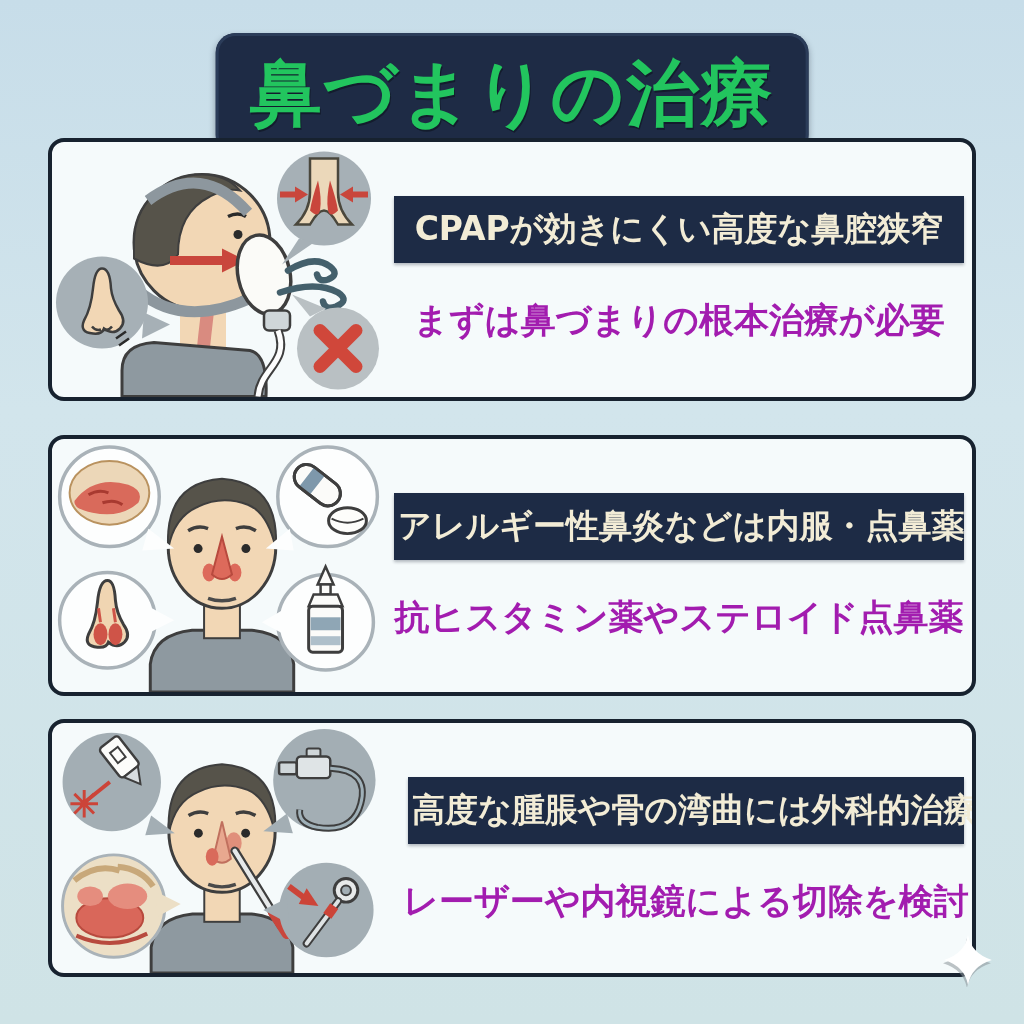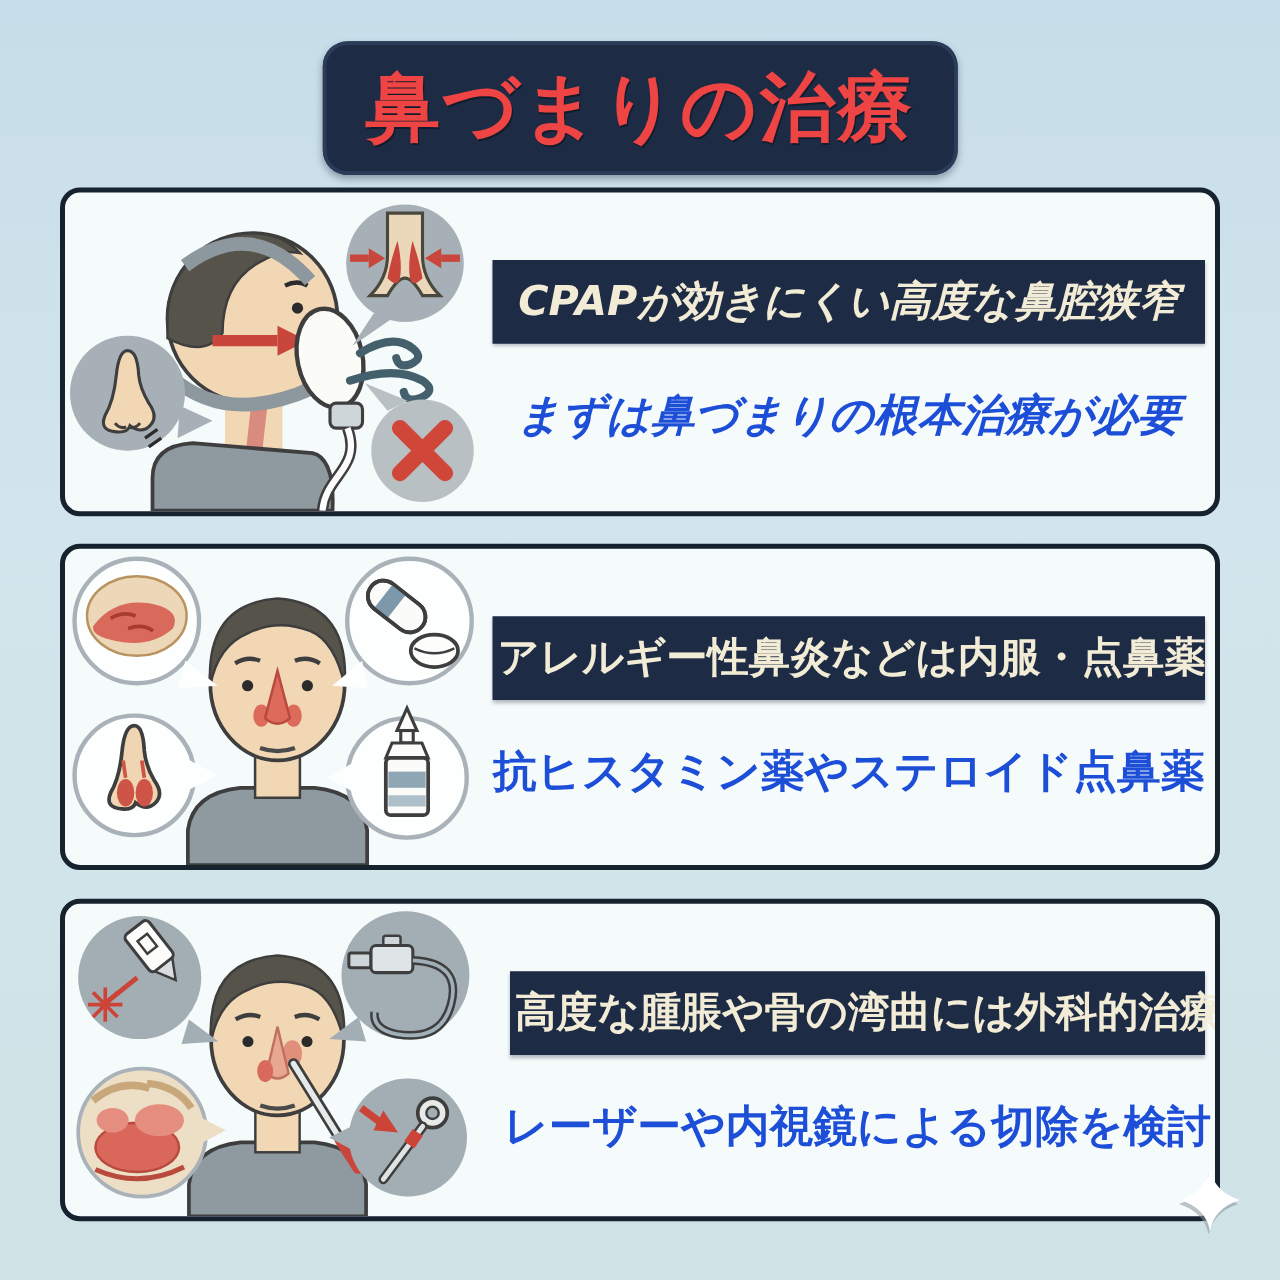--- a/index.html
+++ b/index.html
@@ -13,45 +13,45 @@
     background:linear-gradient(180deg,#c7dde9 0%,#d2e5ec 40%,#cfe3e6 100%);
   }
   .title-badge{
     position:absolute;top:33px;left:50%;transform:translateX(-50%);
     background:#1e2b45;border-radius:20px;
     padding:13px 34px;
     box-shadow:0 3px 6px rgba(20,30,50,.35), inset 0 0 0 3px #2b3c59;
     white-space:nowrap;
   }
   .title-badge .title-text{
-    font-size:60px;font-weight:bold;color:#ef4444;letter-spacing:2px;
+    font-size:72px;font-weight:bold;color:#22c55e;letter-spacing:2px;
     text-shadow:1px 2px 0 rgba(0,0,0,.35);
   }
   .card{
     position:absolute;left:48px;width:928px;
     background:#f5fafb;border:4px solid #17222f;border-radius:16px;
     box-sizing:border-box;display:flex;overflow:hidden;
   }
-  .card-1{top:150px;height:263px;font-style:italic;}
+  .card-1{top:138px;height:263px;}
   .card-2{top:435px;height:261px;}
   .card-3{top:719px;height:258px;gap:14px;}
   .illus{width:340px;height:100%;flex:none;}
   .illus svg{display:block;width:340px;height:100%;}
   .texts{
     flex:1;display:flex;flex-direction:column;align-items:center;
     padding:54px 8px 0 2px;box-sizing:border-box;min-width:0;
   }
   .headline-badge{
     background:#1d2b45;color:#f2ecd6;font-weight:bold;font-size:33px;
     width:100%;box-sizing:border-box;text-align:center;
     padding:11px 4px;white-space:nowrap;letter-spacing:0px;
     box-shadow:0 2px 3px rgba(20,30,50,.3);
   }
   .subtitle{
-    margin-top:34px;color:#1d4ed8;font-weight:bold;font-size:35px;
+    margin-top:34px;color:#a21caf;font-weight:bold;font-size:35px;
     white-space:nowrap;text-align:center;letter-spacing:0px;
   }
   .sparkle{position:absolute;left:942px;top:935px;width:52px;height:52px;}
 </style>
 </head>
 <body>
 
 <div class="stage">
 
   <div class="title-badge">

